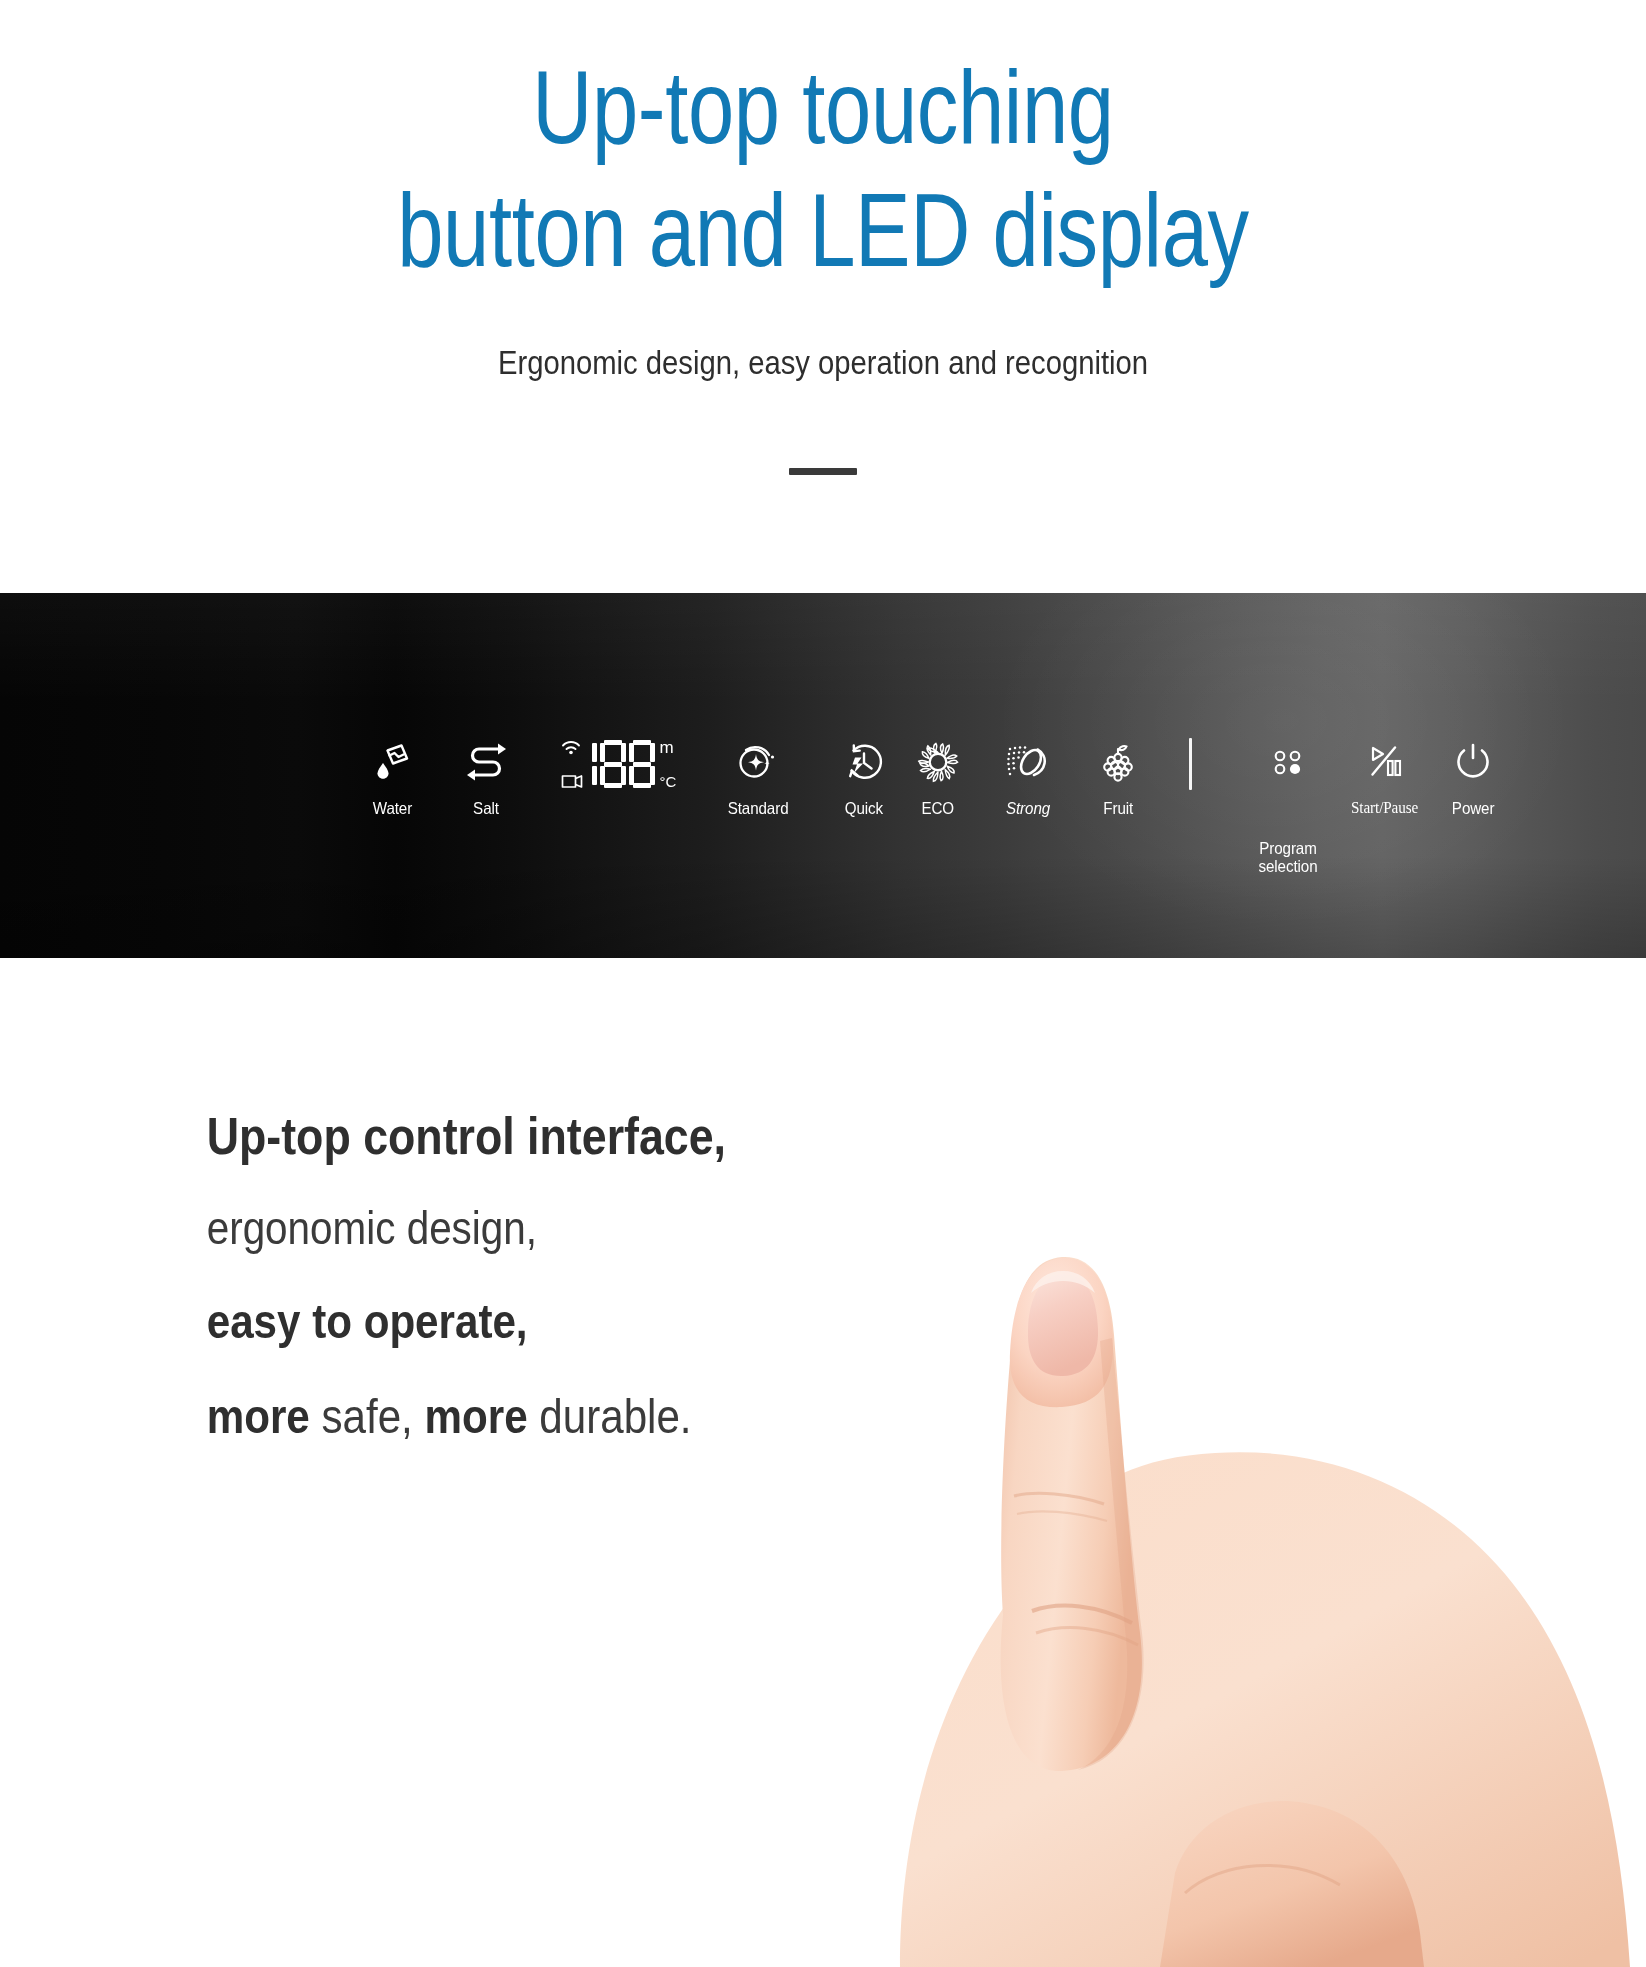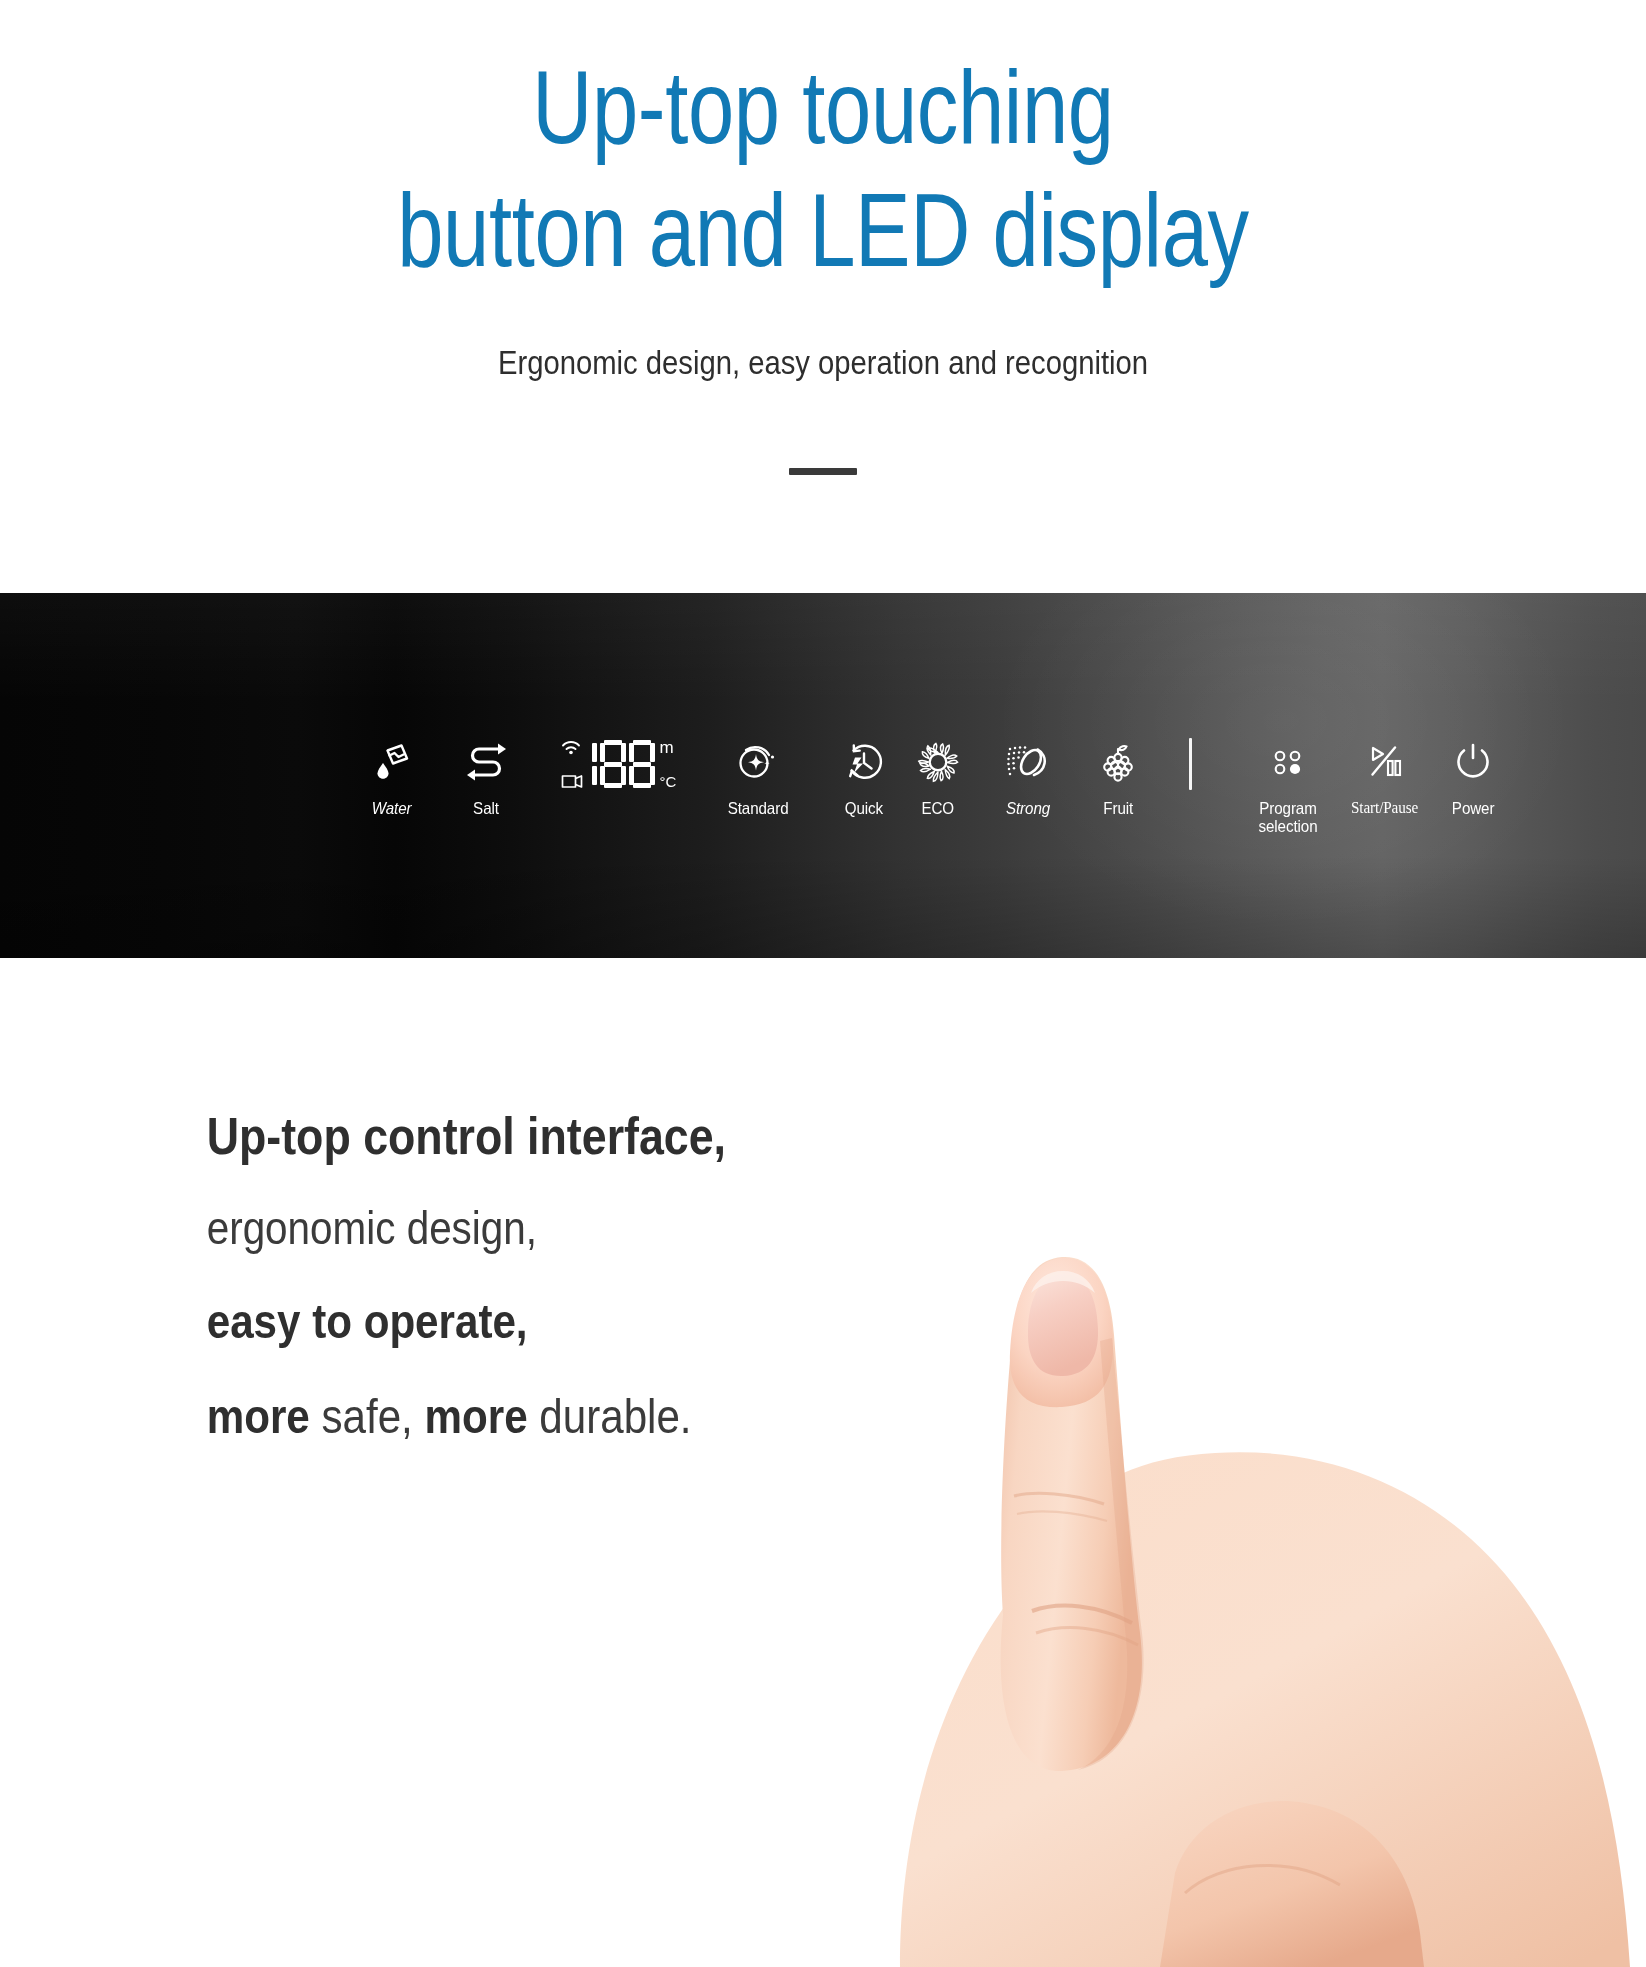--- a/index.html
+++ b/index.html
@@ -122,25 +122,25 @@
     margin-top: 11px;
     color: #ffffff;
     font-size: 16.5px;
     font-weight: 400;
     text-align: center;
     line-height: 1.12;
     letter-spacing: -0.1px;
     white-space: nowrap;
     transform: scaleX(0.92);
   }
-  .ctl.wide { width: 96px; }
+  .ctl.wide { width: 96px; gap: 40px; }
   .ctl.wide .lbl { white-space: normal; width: 96px; }
 
   
-  .ctl.s-water  { margin-left: 0px; font-style: italic; }
+  .ctl.s-water  { margin-left: 0px; }
   .ctl.s-salt   { margin-left: 20px; }
   .ctl.s-led    { margin-left: 20px; width: 150px; }
   .ctl.s-std    { margin-left: 28px; }
   .ctl.s-quick  { margin-left: 16px; align-items: flex-end; }
   .ctl.s-eco    { margin-left: 16px; }
   .ctl.s-strong { margin-left: 16px; font-style: italic; }
   .ctl.s-fruit  { margin-left: 16px; }
   .ctl.s-prog   { margin-left: 48px; }
   .ctl.s-start  { margin-left: 12px; font-family: Liberation Serif, serif; }
   .ctl.s-power  { margin-left: 14px; justify-content: center; }

